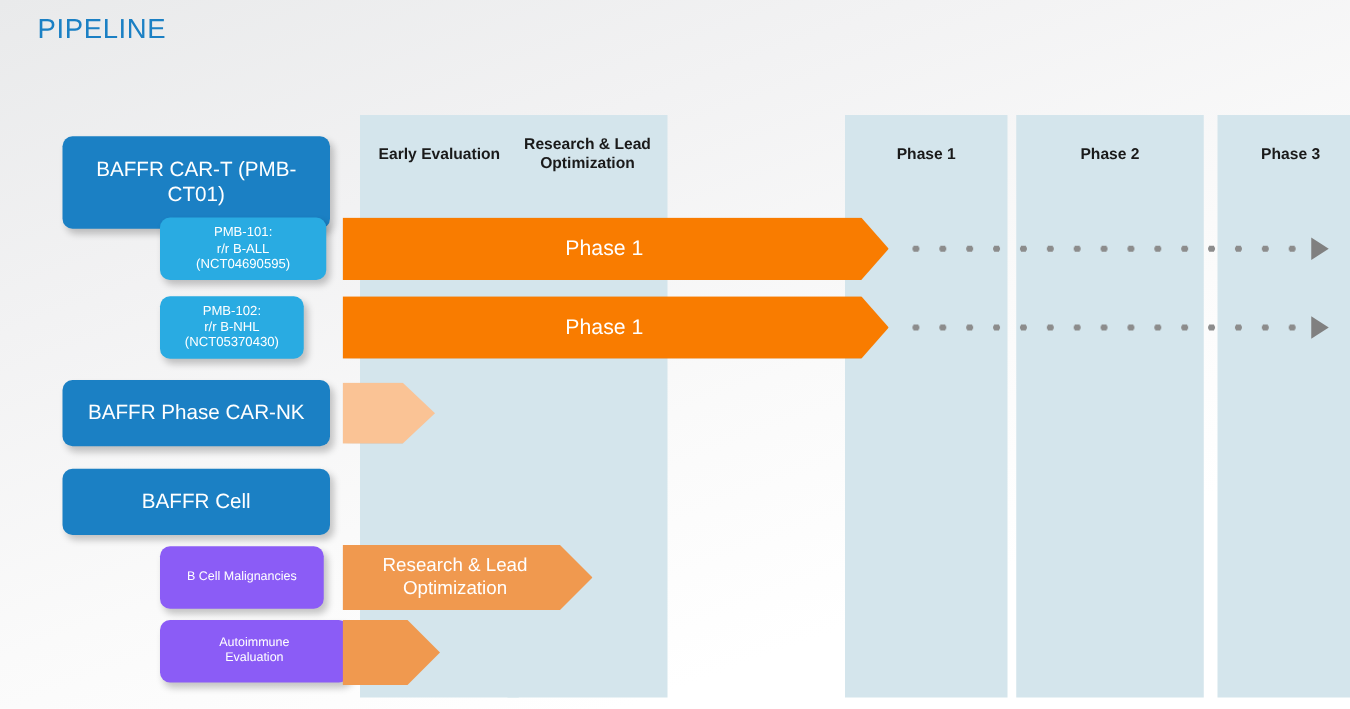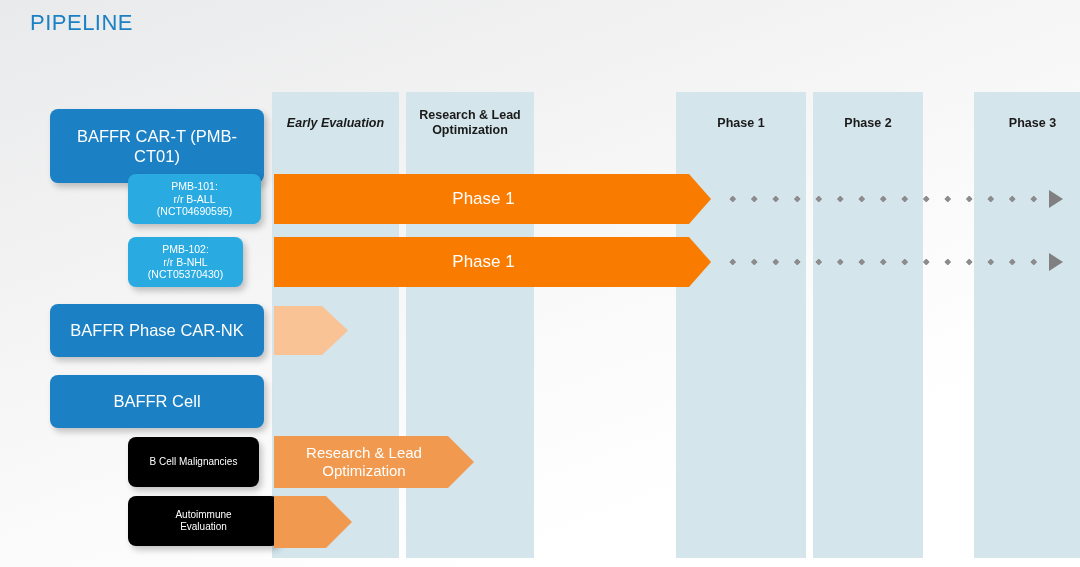--- a/index.html
+++ b/index.html
@@ -34,21 +34,21 @@
   
   .lbl{
     position:absolute;border-radius:8px;
     display:flex;align-items:center;justify-content:center;
     text-align:center;color:#ffffff;
     box-shadow:3px 4px 6px rgba(0,0,0,.22);
     box-sizing:border-box;padding:2px 6px;line-height:1.22;
   }
   .lbl-main{background:#1b80c4;font-size:16.5px;}
   .lbl-ind{background:#29abe2;font-size:10.5px;}
-  .lbl-ind-sm{background:#000000;font-size:10px;}
+  .lbl-ind-sm{background:#8b5cf6;font-size:10px;}
 
   
   .bar{
     position:absolute;
     display:flex;align-items:center;justify-content:center;
     color:#ffffff;text-align:center;line-height:1.2;
     filter:drop-shadow(3px 4px 4px rgba(0,0,0,.28));
     box-sizing:border-box;
   }
   .bar-arrow{
@@ -78,39 +78,39 @@
     border-left:14px solid #808080;
   }
 </style>
 </head>
 <body>
 
 <div class="title">PIPELINE</div>
 
 <div class="columns">
 
-  <div class="col" style="left:0px;width:127px;font-style:italic;">
+  <div class="col" style="left:16px;width:127px;">
     <div class="col-head">Early Evaluation</div>
   </div>
 
   <div class="col" style="left:134px;width:128px;">
     <div class="col-head">
       <span>
         <span>Research &amp; Lead</span><br>
         <span>Optimization</span>
       </span>
     </div>
   </div>
 
 
   <div class="col" style="left:404px;width:130px;">
     <div class="col-head">Phase 1</div>
   </div>
 
-  <div class="col" style="left:541px;width:110px;">
+  <div class="col" style="left:541px;width:150px;">
     <div class="col-head">Phase 2</div>
   </div>
 
   <div class="col" style="left:702px;width:117px;">
     <div class="col-head">Phase 3</div>
   </div>
 
 </div>
 
 <div class="lbl lbl-main" style="left:50px;top:109px;width:214px;height:74px;">

